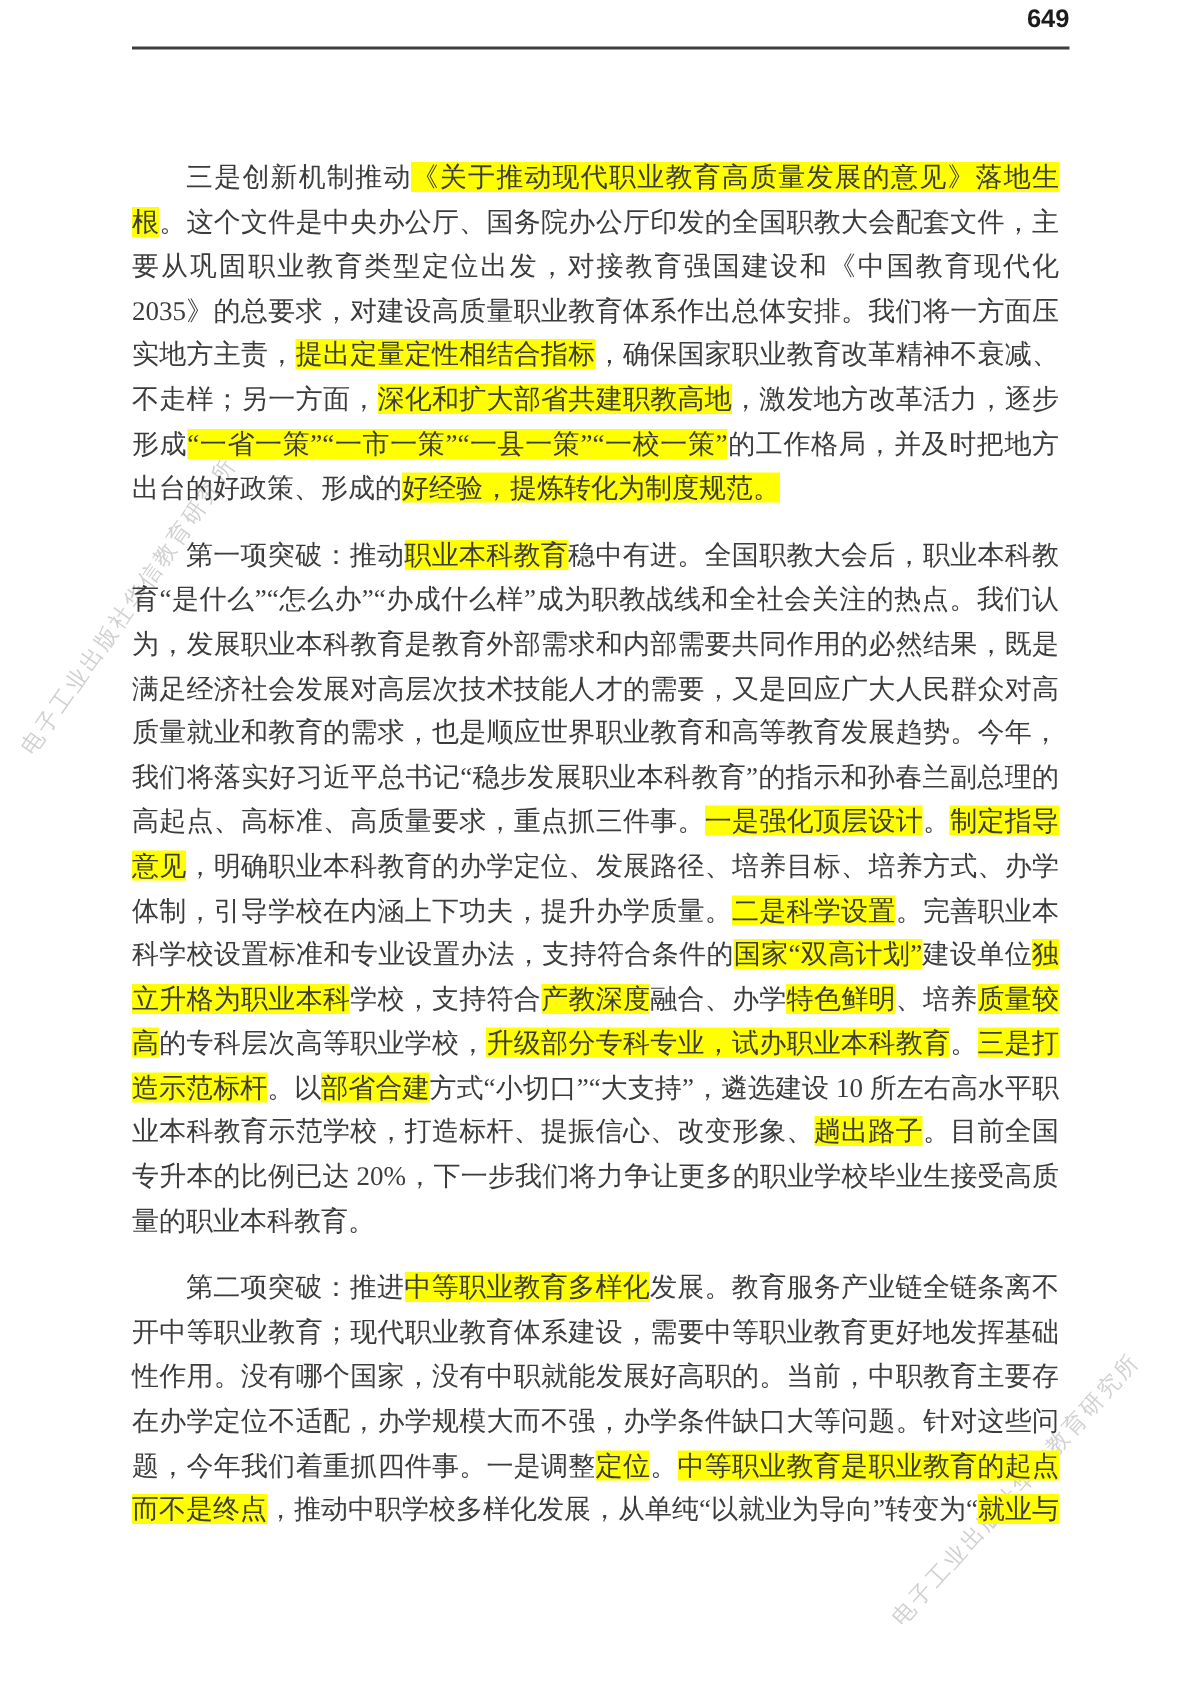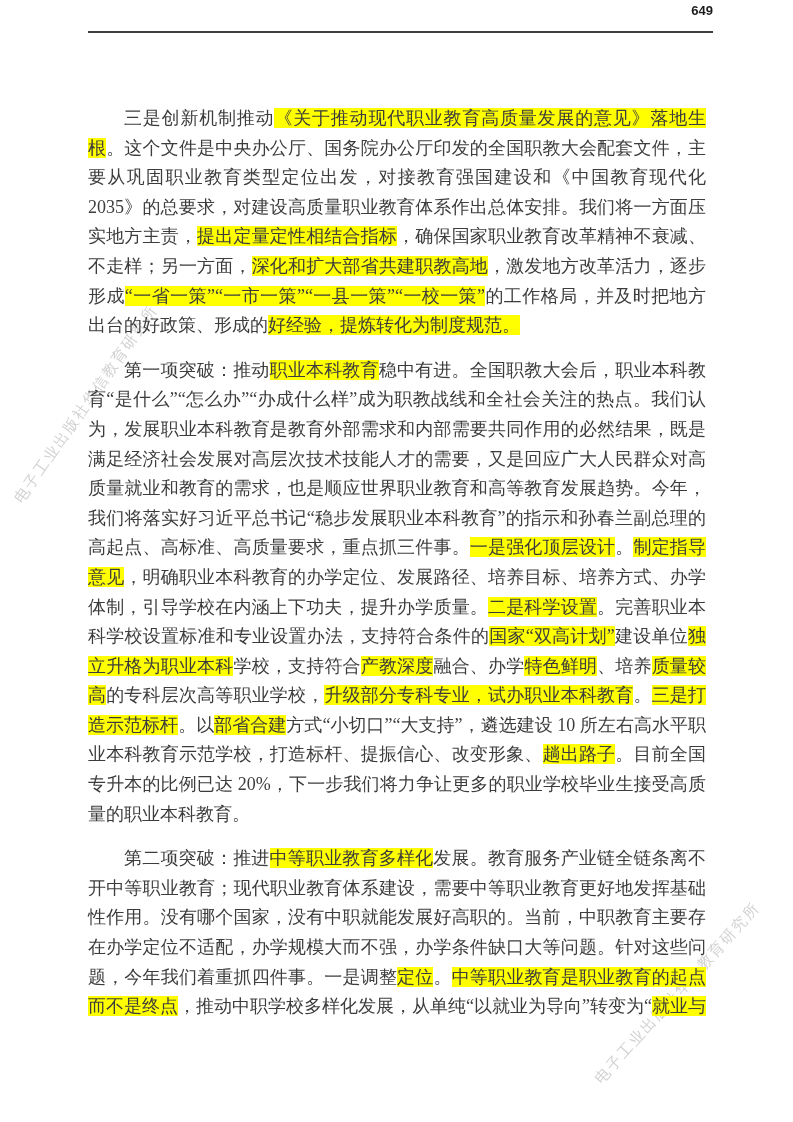--- a/index.html
+++ b/index.html
@@ -7,21 +7,21 @@
     width: 793px; height: 1122px;
     background: #ffffff;
     position: relative;
     overflow: hidden;
     font-family: "Liberation Serif", "DejaVu Serif", serif;
   }
   .page-number {
     position: absolute;
     top: 3px; right: 80px;
     font-family: "Liberation Sans", "DejaVu Sans", sans-serif;
-    font-size: 13px; font-weight: bold;
+    font-size: 17px; font-weight: bold;
     color: #1c1c1c;
   }
   .header-rule {
     position: absolute;
     left: 88px; top: 31px;
     width: 625px; height: 2px;
     background: #3f3f3f;
   }
   .doc-body {
     position: absolute;

